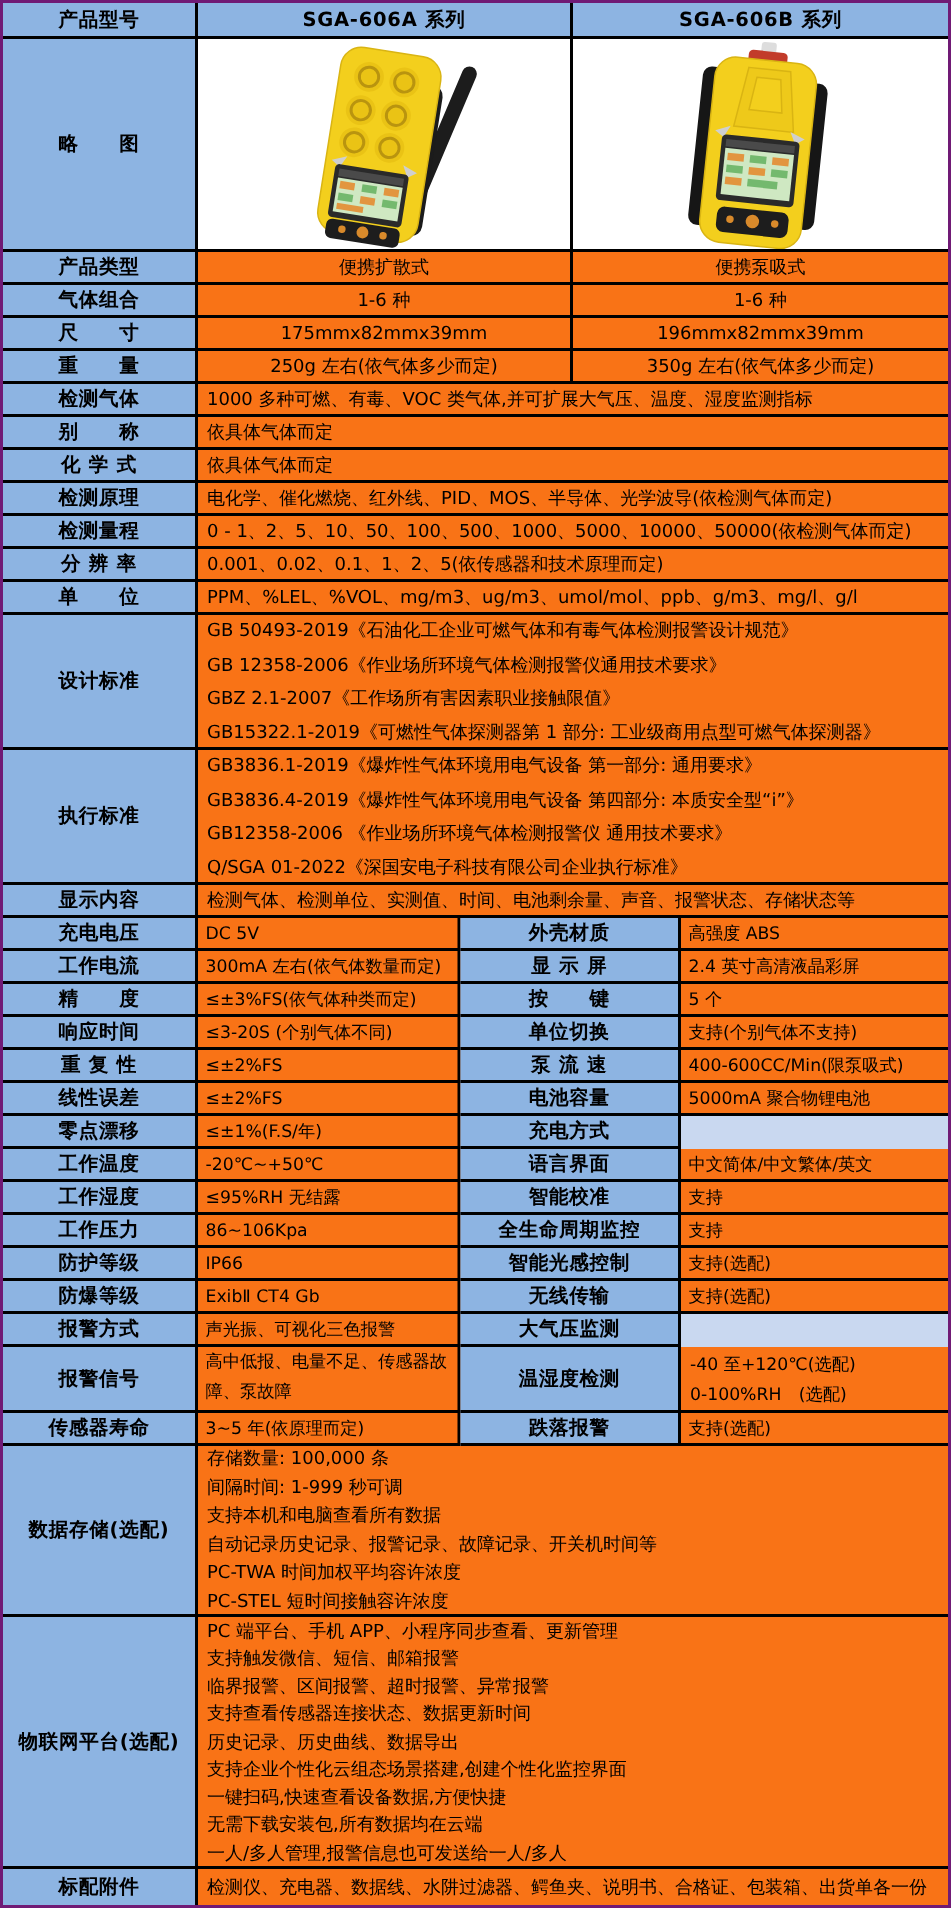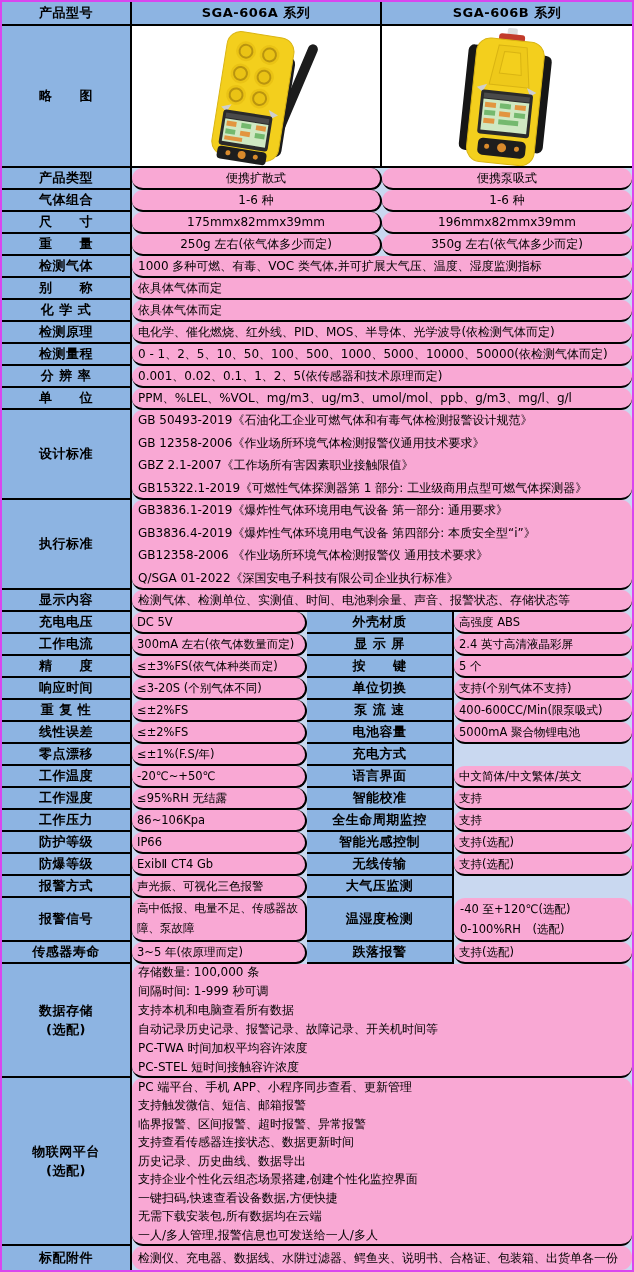--- a/index.html
+++ b/index.html
@@ -1,19 +1,19 @@
 <!DOCTYPE html>
 <html><head>
 <meta charset="utf-8">
 <style>
   html,body{margin:0;padding:0;background:#ffffff;}
   .tbl{
     width:634px;
     box-sizing:border-box;
-    border:2px solid #d946ef;
+    border:2px solid #701a75;
     background:#C9D8F0;
     font-family:"DejaVu Sans",sans-serif;
     color:#000;
   }
   .row{display:flex;width:100%;}
   .cell{
     box-sizing:border-box;
     border-right:2px solid #000;
     border-bottom:2px solid #000;
     display:flex;
@@ -42,25 +42,24 @@
   
   .lbl{
     background:#8DB4E2;
     font-weight:bold;
     font-size:13px;
     justify-content:center;
     text-align:center;
     letter-spacing:0.5px;
   }
   .val{
-    background:#f9a8d4;
+    background:#f97316;
     font-size:12px;
     padding:0 6px;
     white-space:nowrap;
-    border-radius:11px;
   }
   .quadval{font-size:11.5px;padding:0 5px;}
   .ctr{justify-content:center;padding:0;}
   .imgcell{background:#ffffff;justify-content:center;padding:0;}
   .multi{
     flex-direction:column;
     align-items:flex-start;
     justify-content:center;
     padding:0 6px;
   }
@@ -68,21 +67,21 @@
   .lines-big .line{line-height:22.5px;}
   .lines-storage .line{line-height:19px;}
   .lines-iot .line{line-height:18.5px;}
   .lines-temp .line{line-height:20px;}
   .wrapval{
     white-space:normal;
     line-height:20px;
     padding:2px 5px;
     font-family:Liberation Mono, monospace;
   }
-  .lbl-multi{flex-direction:column;line-height:19px;}
+  .lbl-multi{flex-direction:row;line-height:19px;}
 </style>
 </head>
 <body>
 
 <div class="tbl">
 
   <div class="row h-hdr">
     <div class="cell lbl w-l">产品型号</div>
     <div class="cell lbl w-a">SGA-606A 系列</div>
     <div class="cell lbl w-b last">SGA-606B 系列</div>

